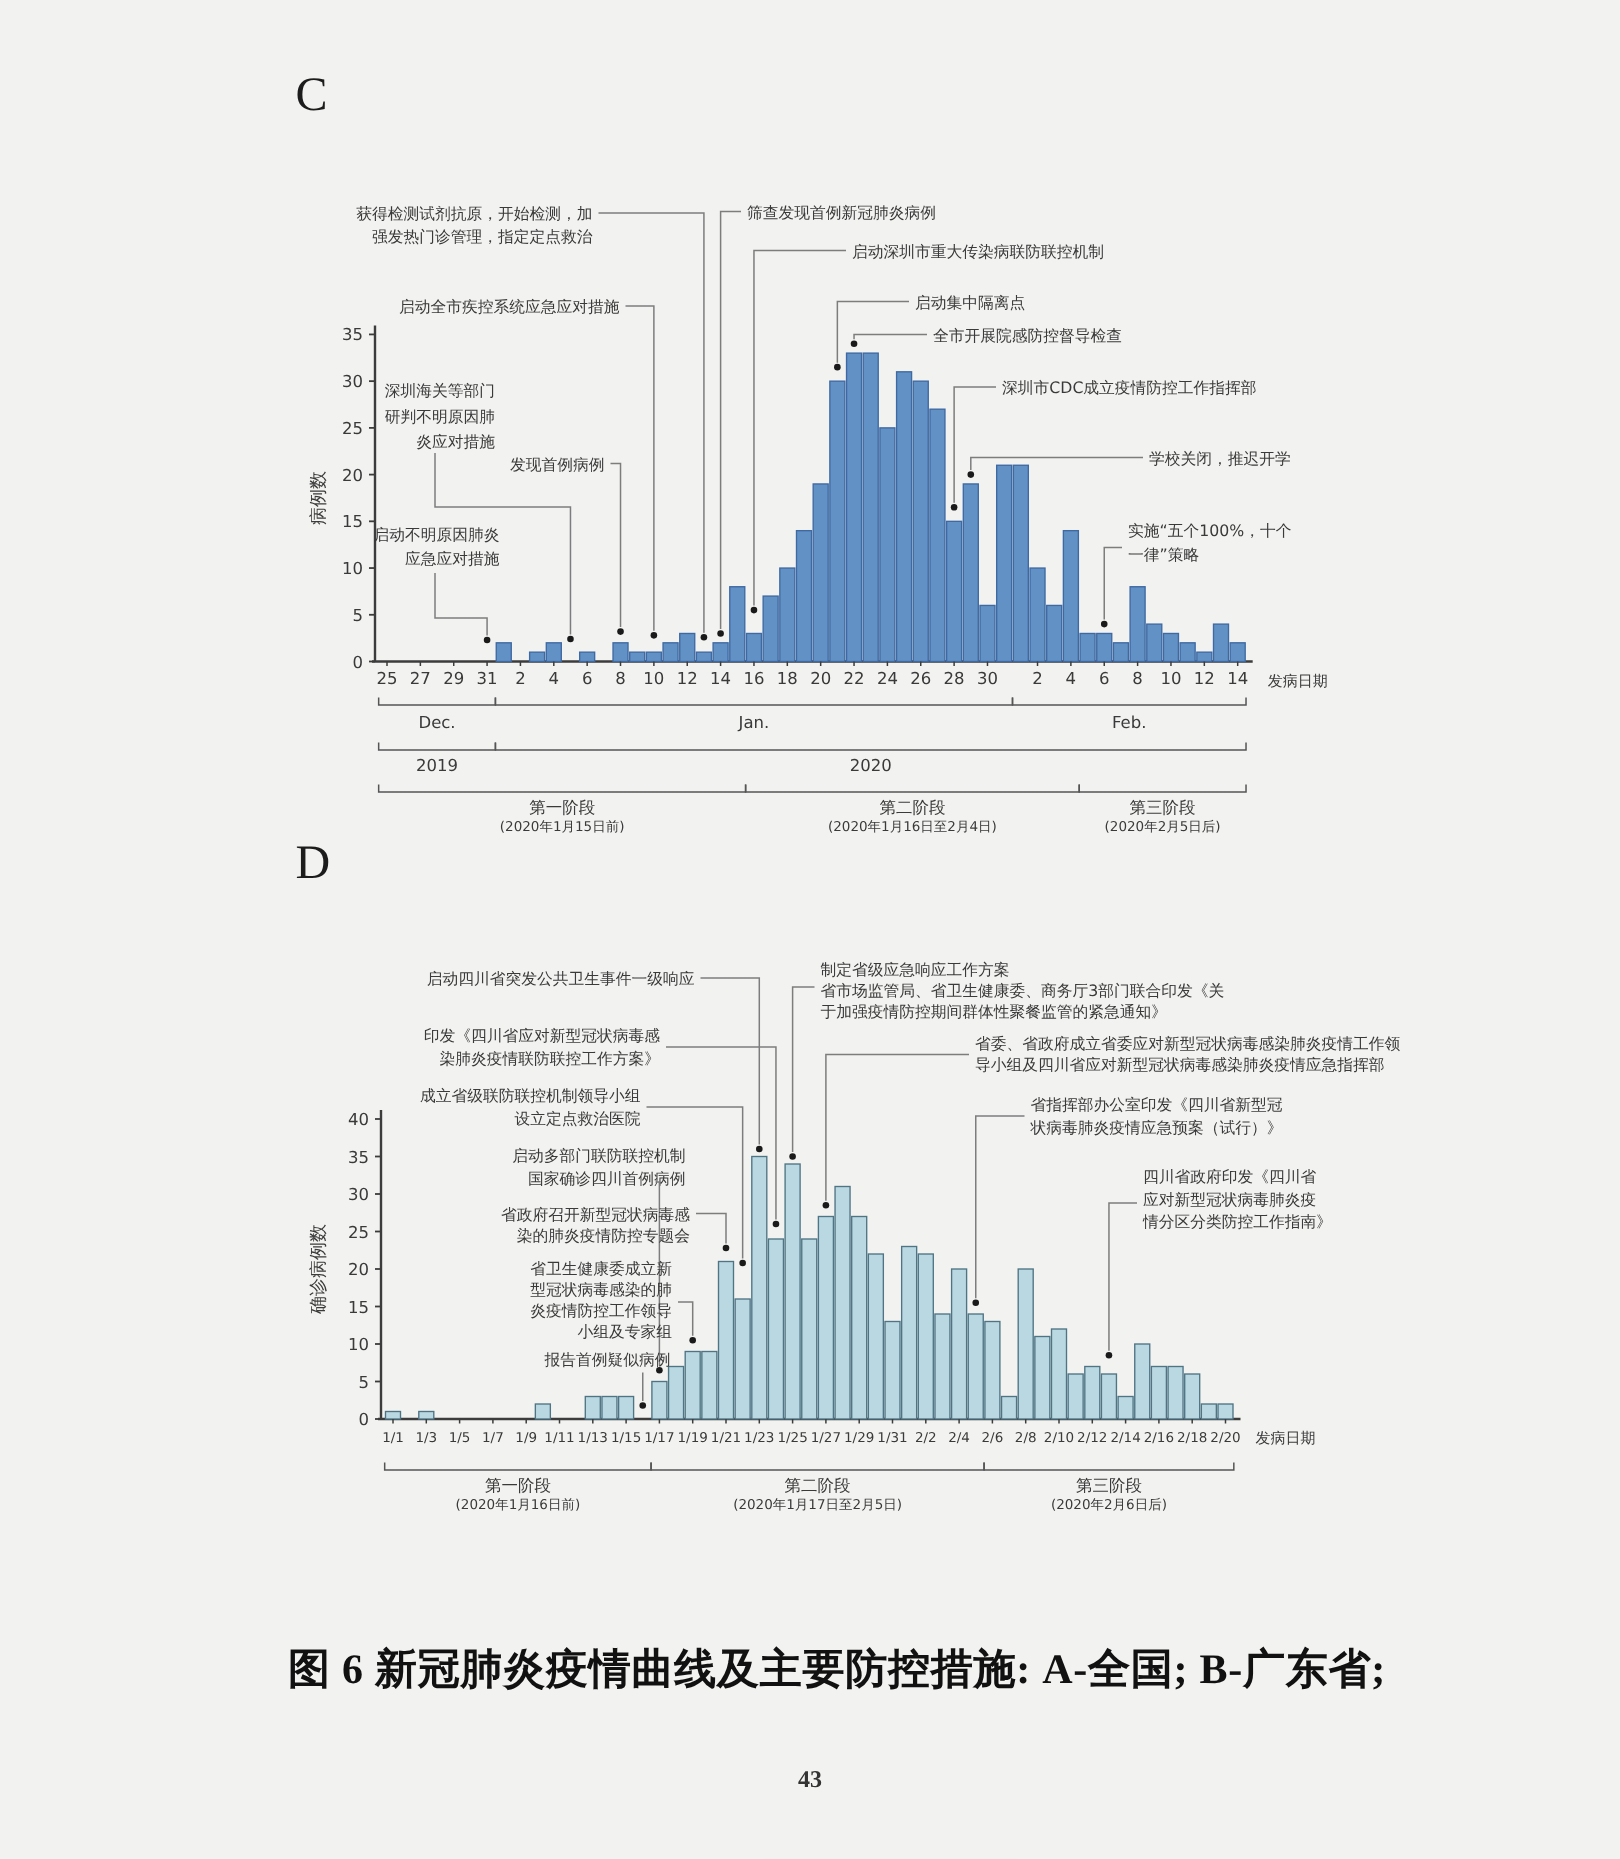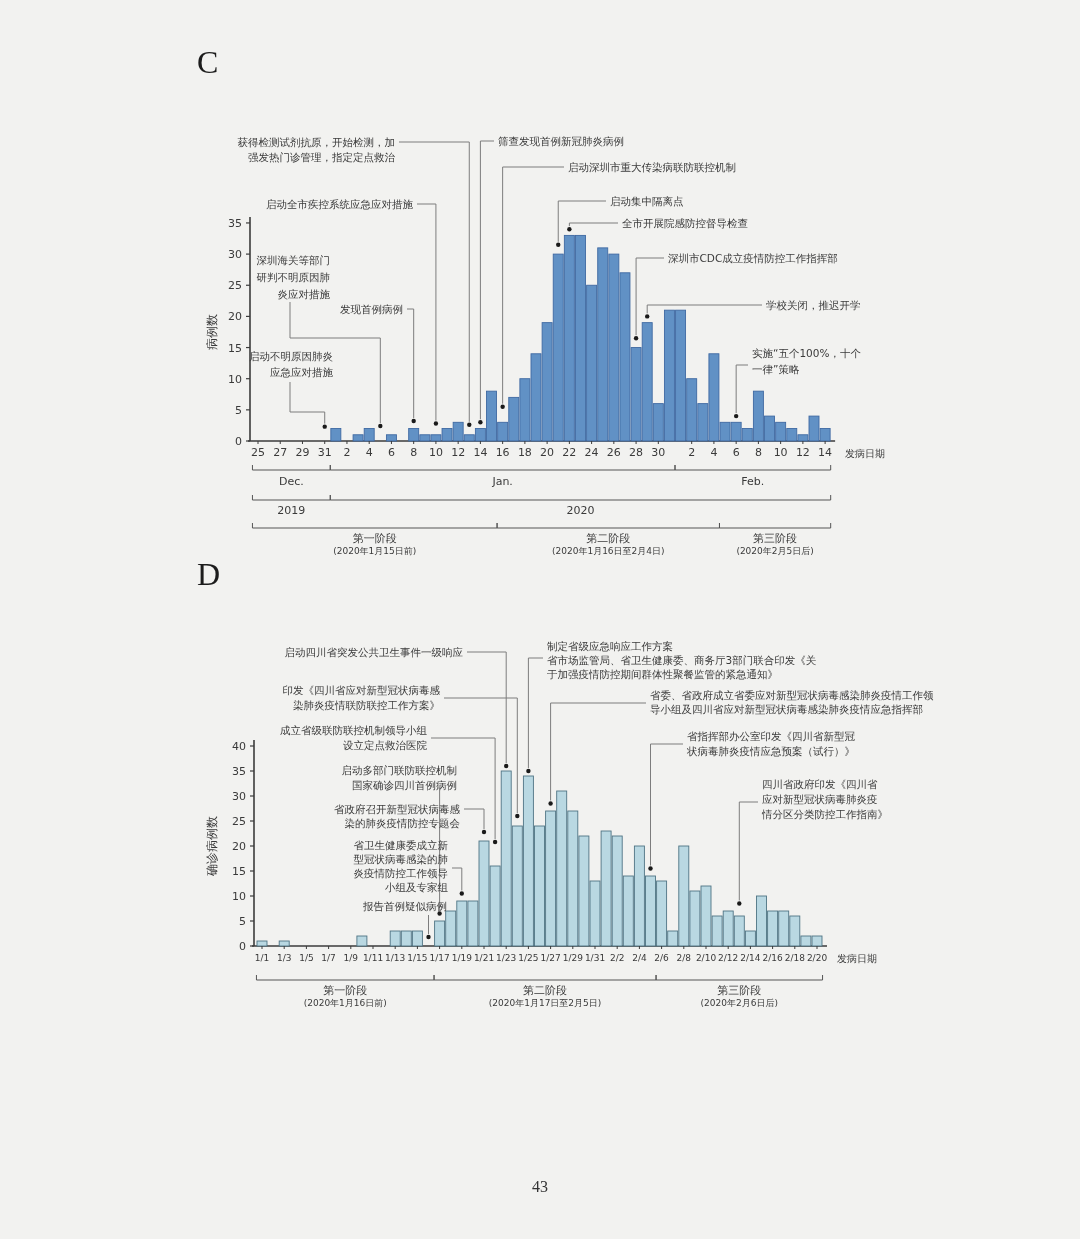--- a/index.html
+++ b/index.html
@@ -5,21 +5,21 @@
   html,body{margin:0;padding:0;}
   body{width:1080px;height:1239px;background:#e9e9e7;font-family:"DejaVu Sans",sans-serif;}
   .page{position:relative;width:1080px;height:1239px;background:#f2f2f0;overflow:hidden;}
   .panel-letter{position:absolute;font-family:"Liberation Serif",serif;font-size:32px;color:#1c1c1c;}
   .chart-mount{position:absolute;}
   svg text{fill:#3a3a3a;}
   .caption{position:absolute;left:192px;top:1082px;width:740px;
            font-family:"Liberation Serif",serif;font-weight:bold;color:#111;
            font-size:28px;line-height:64px;letter-spacing:0.5px;}
   .pagenum{position:absolute;left:0;top:1178px;width:1080px;text-align:center;
-           font-family:"Liberation Serif",serif;font-size:16px;color:#333;}
+           font-family:"Liberation Serif",serif;font-size:16px;color:#333;font-weight:bold;}
 </style>
 </head>
 <body>
 
 <div class="page">
   <div class="panel-letter" style="left:197px;top:44px;">C</div>
   <div class="chart-mount" id="mount-C" style="left:190px;top:116px;"><svg width="770" height="452" viewBox="0 0 770 452">
         <path d="M 60 100.94999999999999 V 325 M 58 325 H 645.12" stroke="#3c3c3c" stroke-width="1.6" fill="none"></path>
         <line x1="56" y1="325" x2="60" y2="325" stroke="#3c3c3c" stroke-width="1.2"></line>
         <text x="52" y="329" text-anchor="end" font-size="11">0</text>
@@ -410,15 +410,16 @@
         <text x="155.25" y="366" text-anchor="middle" font-size="11">第一阶段</text>
         <text x="155.25" y="378" text-anchor="middle" font-size="9">(2020年1月16日前)</text>
         <path d="M 244.04999999999998 347 V 352 H 466.05 V 347" stroke="#555" stroke-width="1" fill="none"></path>
         <text x="355.05" y="366" text-anchor="middle" font-size="11">第二阶段</text>
         <text x="355.05" y="378" text-anchor="middle" font-size="9">(2020年1月17日至2月5日)</text>
         <path d="M 466.05 347 V 352 H 632.55 V 347" stroke="#555" stroke-width="1" fill="none"></path>
         <text x="549.3" y="366" text-anchor="middle" font-size="11">第三阶段</text>
         <text x="549.3" y="378" text-anchor="middle" font-size="9">(2020年2月6日后)</text>
       </svg></div>
   <div class="caption">
+    <div>图 6 新冠肺炎疫情曲线及主要防控措施: A-全国; B-广东省;</div>
   </div>
   <div class="pagenum">43</div>
 </div>
 
 </body></html>

